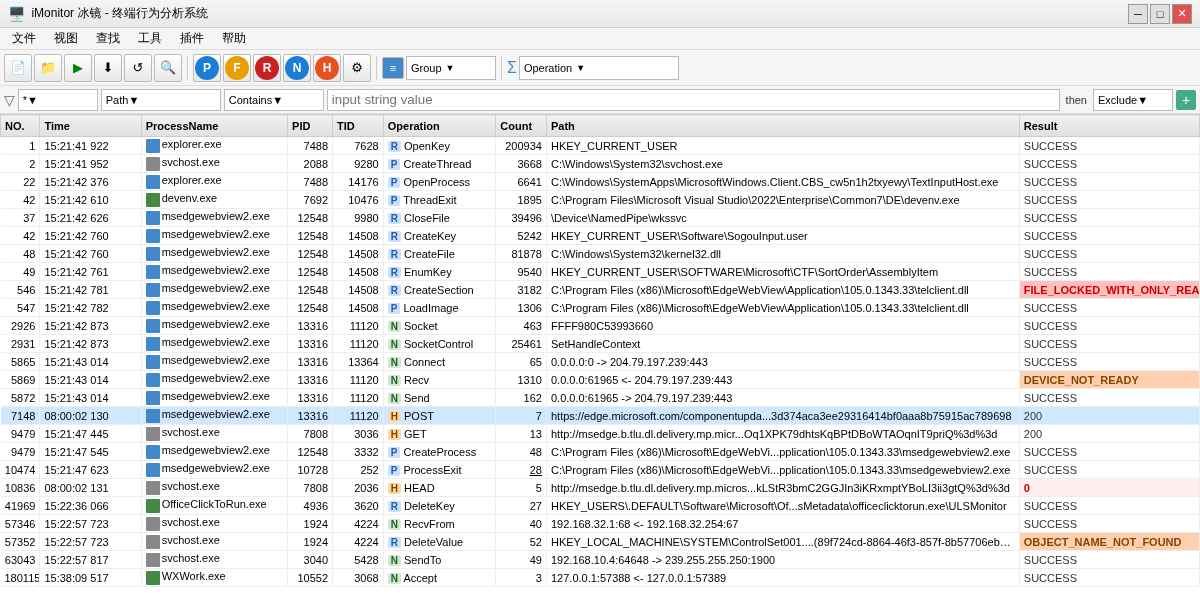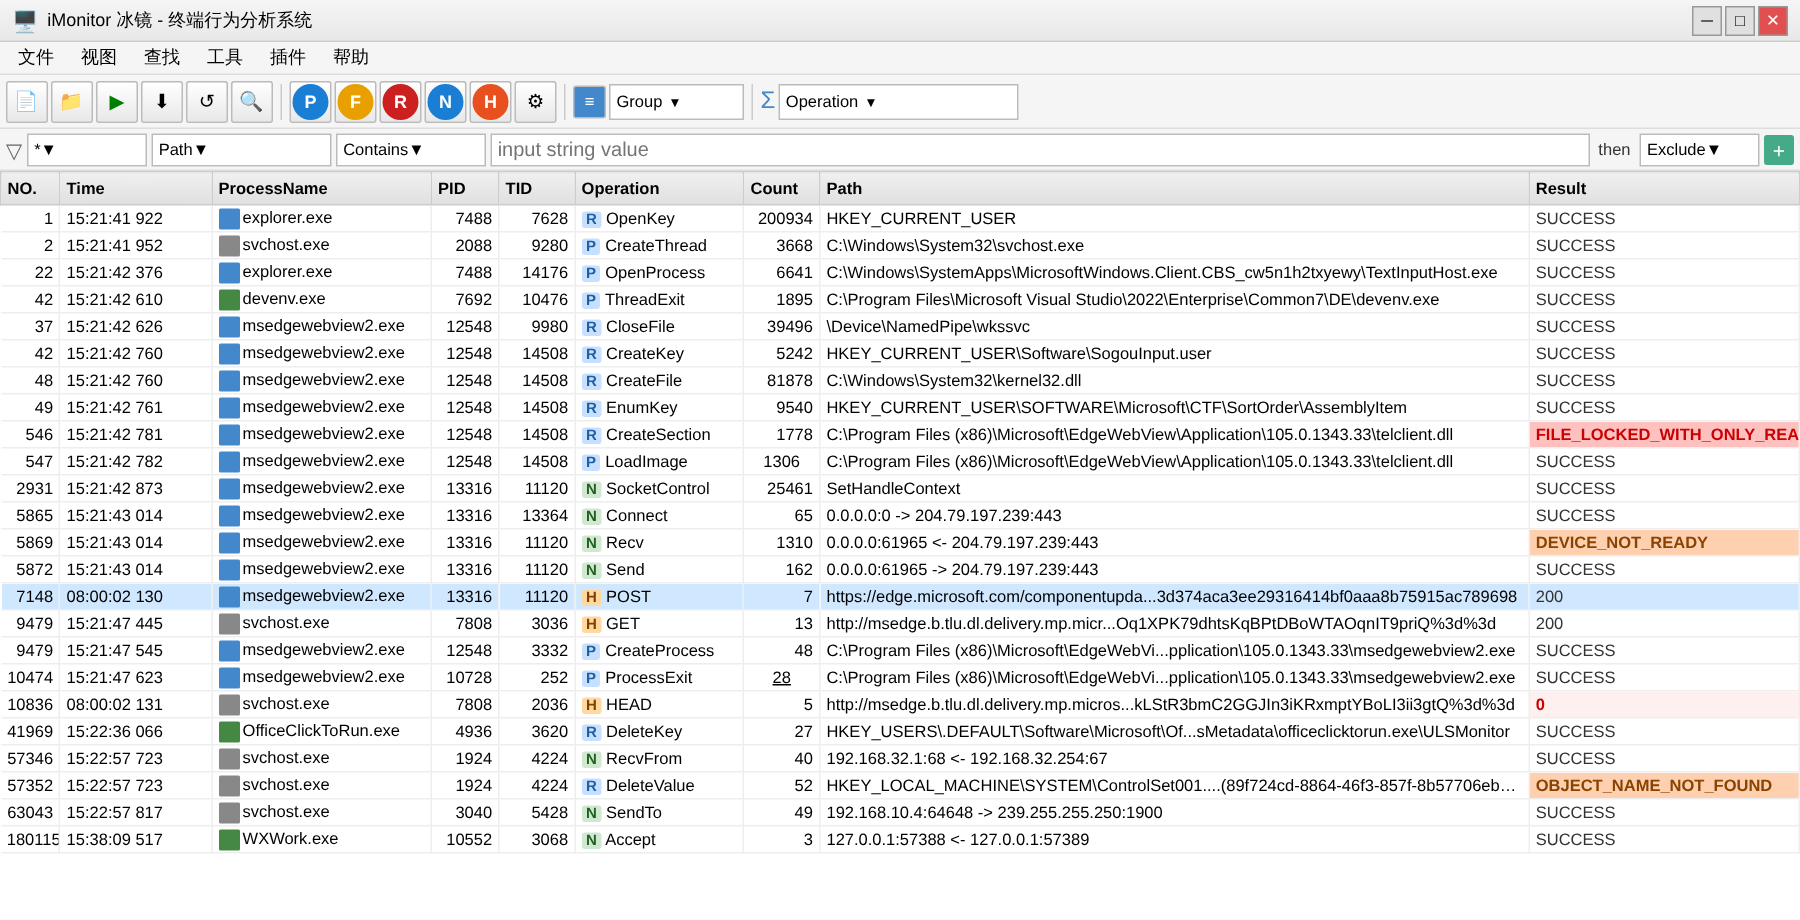--- a/index.html
+++ b/index.html
@@ -302,33 +302,44 @@
             <td style="max-width: 420px; overflow: hidden; white-space: nowrap; text-overflow: ellipsis;">HKEY_CURRENT_USER\SOFTWARE\Microsoft\CTF\SortOrder\AssemblyItem</td>
             <td class="result-success">SUCCESS</td>
           </tr>
           <tr>
             <td style="text-align: right;">546</td>
             <td>15:21:42 781</td>
             <td style="overflow: hidden; white-space: nowrap;"><span class="proc-icon proc-icon-blue"></span><span>msedgewebview2.exe</span></td>
             <td style="text-align: right;">12548</td>
             <td style="text-align: right;">14508</td>
             <td><span class="op-badge op-r">R</span> CreateSection</td>
-            <td style="text-align: right;">1778</td>
+            <td style="text-align: right;">3182</td>
             <td style="max-width: 420px; overflow: hidden; white-space: nowrap; text-overflow: ellipsis;">C:\Program Files (x86)\Microsoft\EdgeWebView\Application\105.0.1343.33\telclient.dll</td>
             <td style="background: rgb(255, 192, 192); color: rgb(204, 0, 0); font-weight: bold;">FILE_LOCKED_WITH_ONLY_READERS</td>
           </tr>
           <tr>
             <td style="text-align: right;">547</td>
             <td>15:21:42 782</td>
             <td style="overflow: hidden; white-space: nowrap;"><span class="proc-icon proc-icon-blue"></span><span>msedgewebview2.exe</span></td>
             <td style="text-align: right;">12548</td>
             <td style="text-align: right;">14508</td>
             <td><span class="op-badge op-p">P</span> LoadImage</td>
-            <td style="text-align: center;">1306</td>
+            <td style="text-align: right;">1306</td>
             <td style="max-width: 420px; overflow: hidden; white-space: nowrap; text-overflow: ellipsis;">C:\Program Files (x86)\Microsoft\EdgeWebView\Application\105.0.1343.33\telclient.dll</td>
+            <td class="result-success">SUCCESS</td>
+          </tr>
+          <tr>
+            <td style="text-align: right;">2926</td>
+            <td>15:21:42 873</td>
+            <td style="overflow: hidden; white-space: nowrap;"><span class="proc-icon proc-icon-blue"></span><span>msedgewebview2.exe</span></td>
+            <td style="text-align: right;">13316</td>
+            <td style="text-align: right;">11120</td>
+            <td><span class="op-badge op-n">N</span> Socket</td>
+            <td style="text-align: right;">463</td>
+            <td style="max-width: 420px; overflow: hidden; white-space: nowrap; text-overflow: ellipsis;">FFFF980C53993660</td>
             <td class="result-success">SUCCESS</td>
           </tr>
           <tr>
             <td style="text-align: right;">2931</td>
             <td>15:21:42 873</td>
             <td style="overflow: hidden; white-space: nowrap;"><span class="proc-icon proc-icon-blue"></span><span>msedgewebview2.exe</span></td>
             <td style="text-align: right;">13316</td>
             <td style="text-align: right;">11120</td>
             <td><span class="op-badge op-n">N</span> SocketControl</td>
             <td style="text-align: right;">25461</td>
@@ -401,21 +412,21 @@
             <td style="max-width: 420px; overflow: hidden; white-space: nowrap; text-overflow: ellipsis;">C:\Program Files (x86)\Microsoft\EdgeWebVi...pplication\105.0.1343.33\msedgewebview2.exe</td>
             <td class="result-success">SUCCESS</td>
           </tr>
           <tr>
             <td style="text-align: right;">10474</td>
             <td>15:21:47 623</td>
             <td style="overflow: hidden; white-space: nowrap;"><span class="proc-icon proc-icon-blue"></span><span>msedgewebview2.exe</span></td>
             <td style="text-align: right;">10728</td>
             <td style="text-align: right;">252</td>
             <td><span class="op-badge op-p">P</span> ProcessExit</td>
-            <td style="text-align: center; text-decoration: underline;">28</td>
+            <td style="text-align: right; text-decoration: underline;">28</td>
             <td style="max-width: 420px; overflow: hidden; white-space: nowrap; text-overflow: ellipsis;">C:\Program Files (x86)\Microsoft\EdgeWebVi...pplication\105.0.1343.33\msedgewebview2.exe</td>
             <td class="result-success">SUCCESS</td>
           </tr>
           <tr>
             <td style="text-align: right;">10836</td>
             <td>08:00:02 131</td>
             <td style="overflow: hidden; white-space: nowrap;"><span class="proc-icon proc-icon-gray"></span><span>svchost.exe</span></td>
             <td style="text-align: right;">7808</td>
             <td style="text-align: right;">2036</td>
             <td><span class="op-badge op-h">H</span> HEAD</td>

